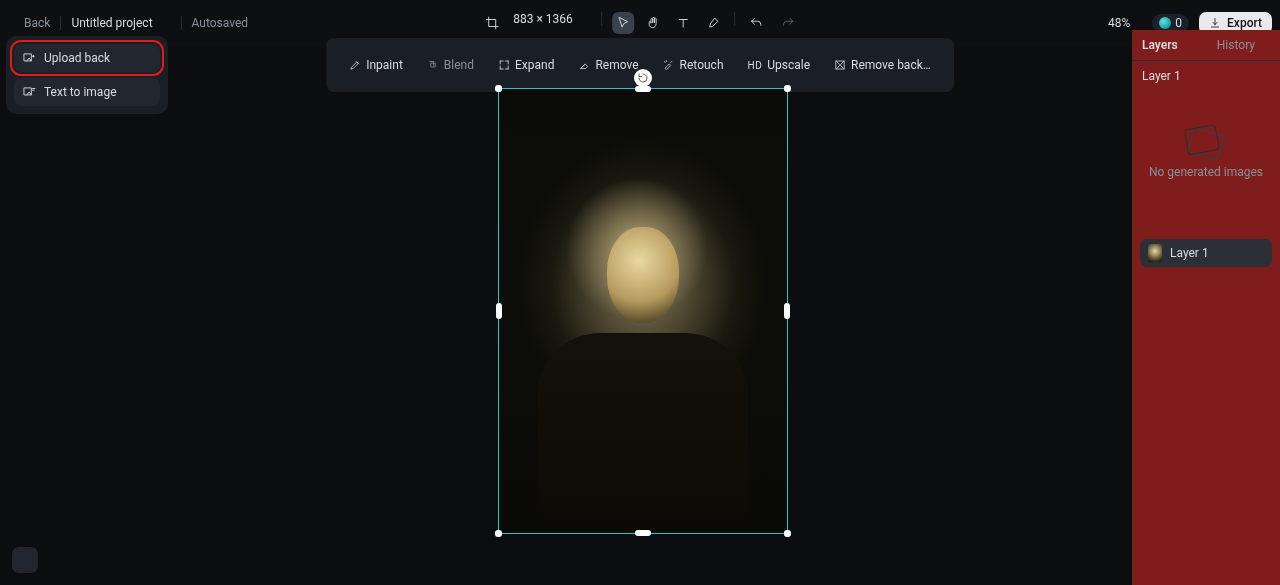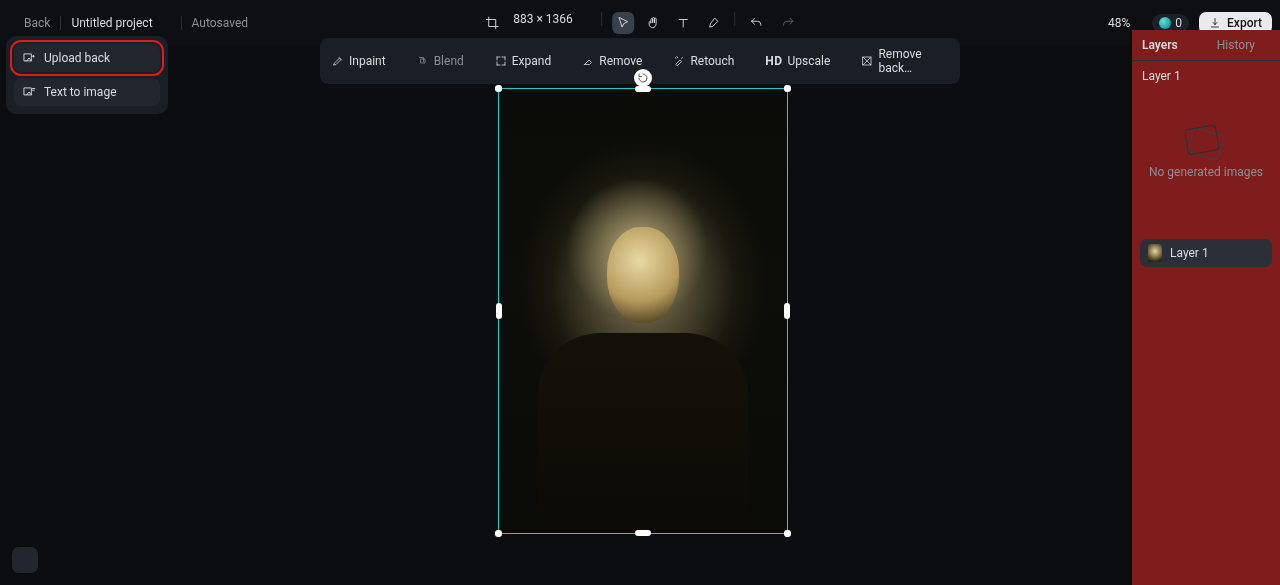--- a/index.html
+++ b/index.html
@@ -75,21 +75,21 @@
   }
   .create-item.highlight{
     outline:2px solid var(--highlight);outline-offset:2px;
   }
   .create-item svg,.panel-title svg{stroke:var(--text);}
 
   
   .action-bar{
     position:absolute;top:38px;left:50%;transform:translateX(-50%);
     display:flex;align-items:stretch;background:var(--panel);
-    border-radius:8px;padding:4px;gap:15px;
+    border-radius:8px;padding:15px;gap:8px;
   }
   .action-btn{
     display:flex;align-items:center;gap:5px;padding:5px 8px;border-radius:6px;
     color:var(--text);cursor:pointer;
   }
   .action-btn.disabled{color:var(--text-dim);cursor:default;}
   .action-btn svg{stroke:currentColor;}
 
   
   .canvas{
@@ -317,21 +317,21 @@
       </svg>
     <span>Remove</span>
   </div>
   <div class="action-btn">
     <svg class="ic-s" viewBox="0 0 24 24">
         <path d="M6 18l8-8 3 3-8 8zM17 7l2-2M5 5l1 2M8 3l1 2"></path>
       </svg>
     <span>Retouch</span>
   </div>
   <div class="action-btn">
-    <span style="font-size:12px;font-weight:700;letter-spacing:.5px">HD</span>
+    <span style="font-size:10px;font-weight:400;letter-spacing:.5px">HD</span>
     <span>Upscale</span>
   </div>
   <div class="action-btn">
     <svg class="ic-s" viewBox="0 0 24 24">
         <path d="M4 4h16v16H4zM4 4l16 16M20 4L4 20"></path>
       </svg>
     <span>Remove back…</span>
   </div>
 </div>
 

